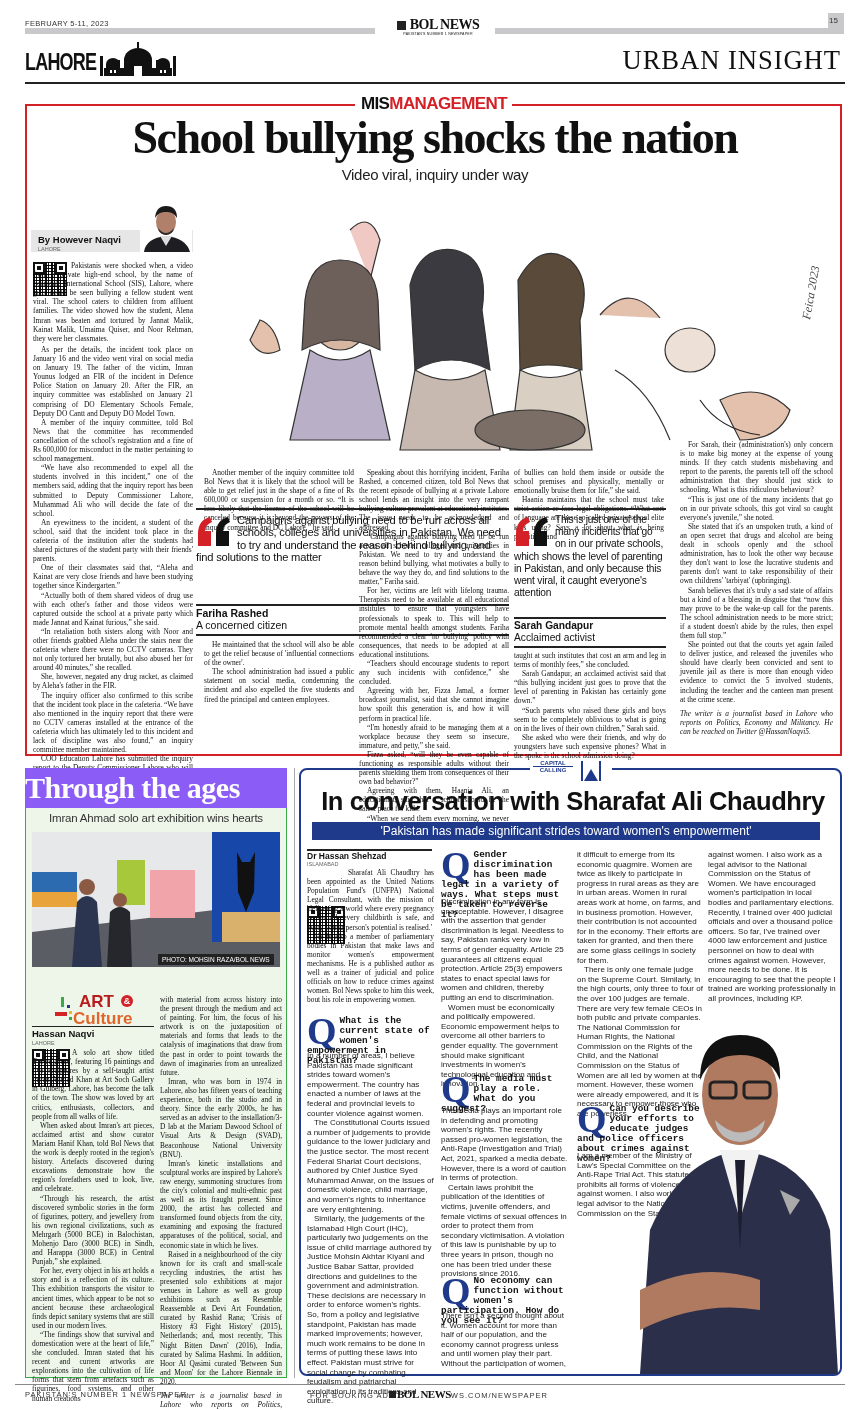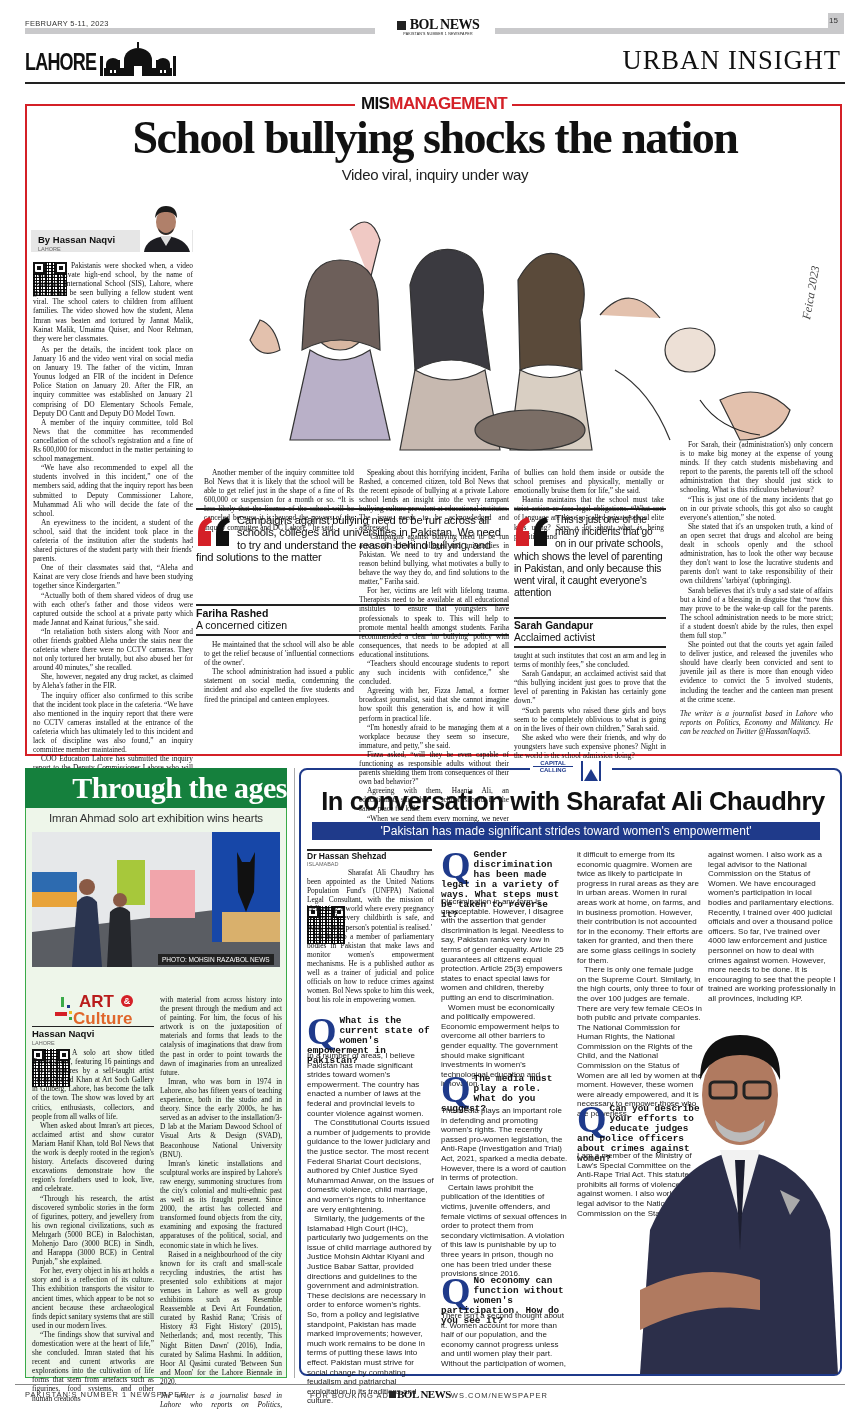--- a/index.html
+++ b/index.html
@@ -67,21 +67,21 @@
 <div class="abs" style="left:25px;top:104px;width:817px;height:652px;border:2px solid #d42027;border-top:none"></div>
 <div class="abs" style="left:25px;top:104px;width:330px;height:2px;background:#d42027"></div>
 <div class="abs" style="left:512px;top:104px;width:330px;height:2px;background:#d42027"></div>
 <div class="abs sans" style="left:360px;top:94px;width:148px;text-align:center;font-weight:bold;font-size:17px;letter-spacing:-0.6px;line-height:20px">
   <span>MIS</span><span style="color:#d42027">MANAGEMENT</span>
 </div>
 <div class="abs serif" style="left:40px;top:112px;width:790px;text-align:center;font-weight:bold;font-size:46px;letter-spacing:-1.5px;line-height:52px">School bullying shocks the nation</div>
 <div class="abs sans" style="left:40px;top:166px;width:790px;text-align:center;font-size:15px;letter-spacing:-0.3px;color:#222">Video viral, inquiry under way</div>
 
 <div class="abs" style="left:31px;top:230px;width:162px;height:22px;background:#e6e6e6"></div>
-<div class="abs sans" style="left:38px;top:234px;font-size:9.5px;font-weight:bold">By Hassan Naqvi</div>
+<div class="abs sans" style="left:38px;top:234px;font-size:9.5px;font-weight:bold">By However Naqvi</div>
 <div class="abs sans" style="left:38px;top:246px;font-size:5.5px;color:#666">LAHORE</div>
 <div class="abs" style="left:140px;top:200px;width:52px;height:52px;overflow:hidden">
   <svg width="52" height="52" viewBox="0 0 52 52">
     <rect width="52" height="52" fill="#fff"></rect>
     <path d="M4 52 Q6 38 26 36 Q46 38 50 52z" fill="#1d1d22"></path>
     <path d="M20 36 L26 46 L32 36z" fill="#ddd"></path>
     <ellipse cx="26" cy="22" rx="10" ry="13" fill="#b0806a"></ellipse>
     <path d="M15 18 Q16 6 26 6 Q37 6 37 18 Q33 11 26 12 Q19 11 15 18z" fill="#1a1a1a"></path>
     <path d="M18 28 Q26 38 34 28 Q33 34 26 35 Q19 34 18 28z" fill="#2a2a2a"></path>
   </svg>
@@ -176,34 +176,34 @@
   <div style="font-size:10.2px;line-height:12.2px;letter-spacing:-0.2px">This is just one of the many incidents that go on in our private schools, which shows the level of parenting in Pakistan, and only because this went viral, it caught everyone's attention</div>
 </div>
 <div class="abs" style="left:514px;top:617px;width:152px;height:2px;background:#222"></div>
 <div class="abs sans" style="left:514px;top:620px;font-size:10.2px;font-weight:bold">Sarah Gandapur</div>
 <div class="abs sans" style="left:514px;top:632px;font-size:10.2px">Acclaimed activist</div>
 <div class="abs" style="left:514px;top:646px;width:152px;height:1.5px;background:#222"></div>
 <div class="abs body-txt" style="left:514px;top:651px;width:152px">
   <p class="noi">taught at such institutes that cost an arm and leg in terms of monthly fees,” she concluded.</p>
   <p>Sarah Gandapur, an acclaimed activist said that “this bullying incident just goes to prove that the level of parenting in Pakistan has certainly gone down.”</p>
   <p>“Such parents who raised these girls and boys seem to be completely oblivious to what is going on in the lives of their own children,” Sarah said.</p>
-  <p>She asked who were their friends, and why do youngsters have such expensive phones? Night in the world is the school admission doing?</p>
+  <p>She asked who were their friends, and why do youngsters have such expensive phones? What in the spoke is the school admission doing?</p>
 </div>
 
 <div class="abs body-txt" style="left:680px;top:440px;width:153px">
   <p>For Sarah, their (administration's) only concern is to make big money at the expense of young minds. If they catch students misbehaving and report to the parents, the parents tell off the school administration that they should just stick to schooling. What is this ridiculous behaviour?</p>
-  <p>“This is just one of the many incidents that go on in our private schools, this got also so caught everyone's attention,” she noted.</p>
+  <p>“This is just one of the many incidents that go on in our private schools, this got viral so caught everyone's juvenile,” she noted.</p>
   <p>She stated that it's an unspoken truth, a kind of an open secret that drugs and alcohol are being dealt in schools openly and the school administration, has to look the other way because they don't want to lose the lucrative students and parents don't want to take responsibility of their own childrens' 'tarbiyat' (upbringing).</p>
   <p>Sarah believes that it's truly a sad state of affairs but a kind of a blessing in disguise that “now this may prove to be the wake-up call for the parents. The school administration needs to be more strict; if a student doesn't abide by the rules, then expel them full stop.”</p>
   <p>She pointed out that the courts yet again failed to deliver justice, and released the juveniles who should have clearly been convicted and sent to juvenile jail as there is more than enough video evidence to convict the 5 involved students, including the teacher and the canteen man present at the crime scene.</p>
   <p class="noi" style="font-style:italic;margin-top:5px">The writer is a journalist based in Lahore who reports on Politics, Economy and Militancy. He can be reached on Twitter @HassanNaqvi5.</p>
 </div>
 
 <div class="abs" style="left:25px;top:768px;width:262px;height:610px;border:1.5px solid #3aaa48;background:#eef6ea"></div>
-<div class="abs serif" style="left:25px;top:768px;width:262px;height:40px;background:#15803d;color:#fff;text-align:right;font-weight:bold;font-size:30px;line-height:40px;letter-spacing:-0.5px">Through the ages</div>
+<div class="abs serif" style="left:25px;top:768px;width:262px;height:40px;background:#8b5cf6;color:#fff;text-align:left;font-weight:bold;font-size:30px;line-height:40px;letter-spacing:-0.5px">Through the ages</div>
 <div class="abs sans" style="left:25px;top:812px;width:262px;text-align:center;font-size:11.5px;color:#333;letter-spacing:-0.2px">Imran Ahmad solo art exhibition wins hearts</div>
 <div class="abs" style="left:32px;top:832px;width:248px;height:135px;overflow:hidden;background:#d9dcdf">
   <svg width="248" height="135" viewBox="0 0 248 135">
     <rect width="248" height="135" fill="#e6e8ea"></rect>
     <polygon points="0,100 248,70 248,135 0,135" fill="#5a5d63"></polygon>
     <rect x="0" y="40" width="45" height="35" fill="#2d6bb0"></rect>
       <rect x="0" y="60" width="45" height="15" fill="#e8a33a"></rect>
     <rect x="85" y="28" width="28" height="45" fill="#a7c83b"></rect>
     <rect x="118" y="38" width="45" height="48" fill="#f1a5ab"></rect>
     <rect x="180" y="0" width="68" height="110" fill="#1747a8"></rect>

